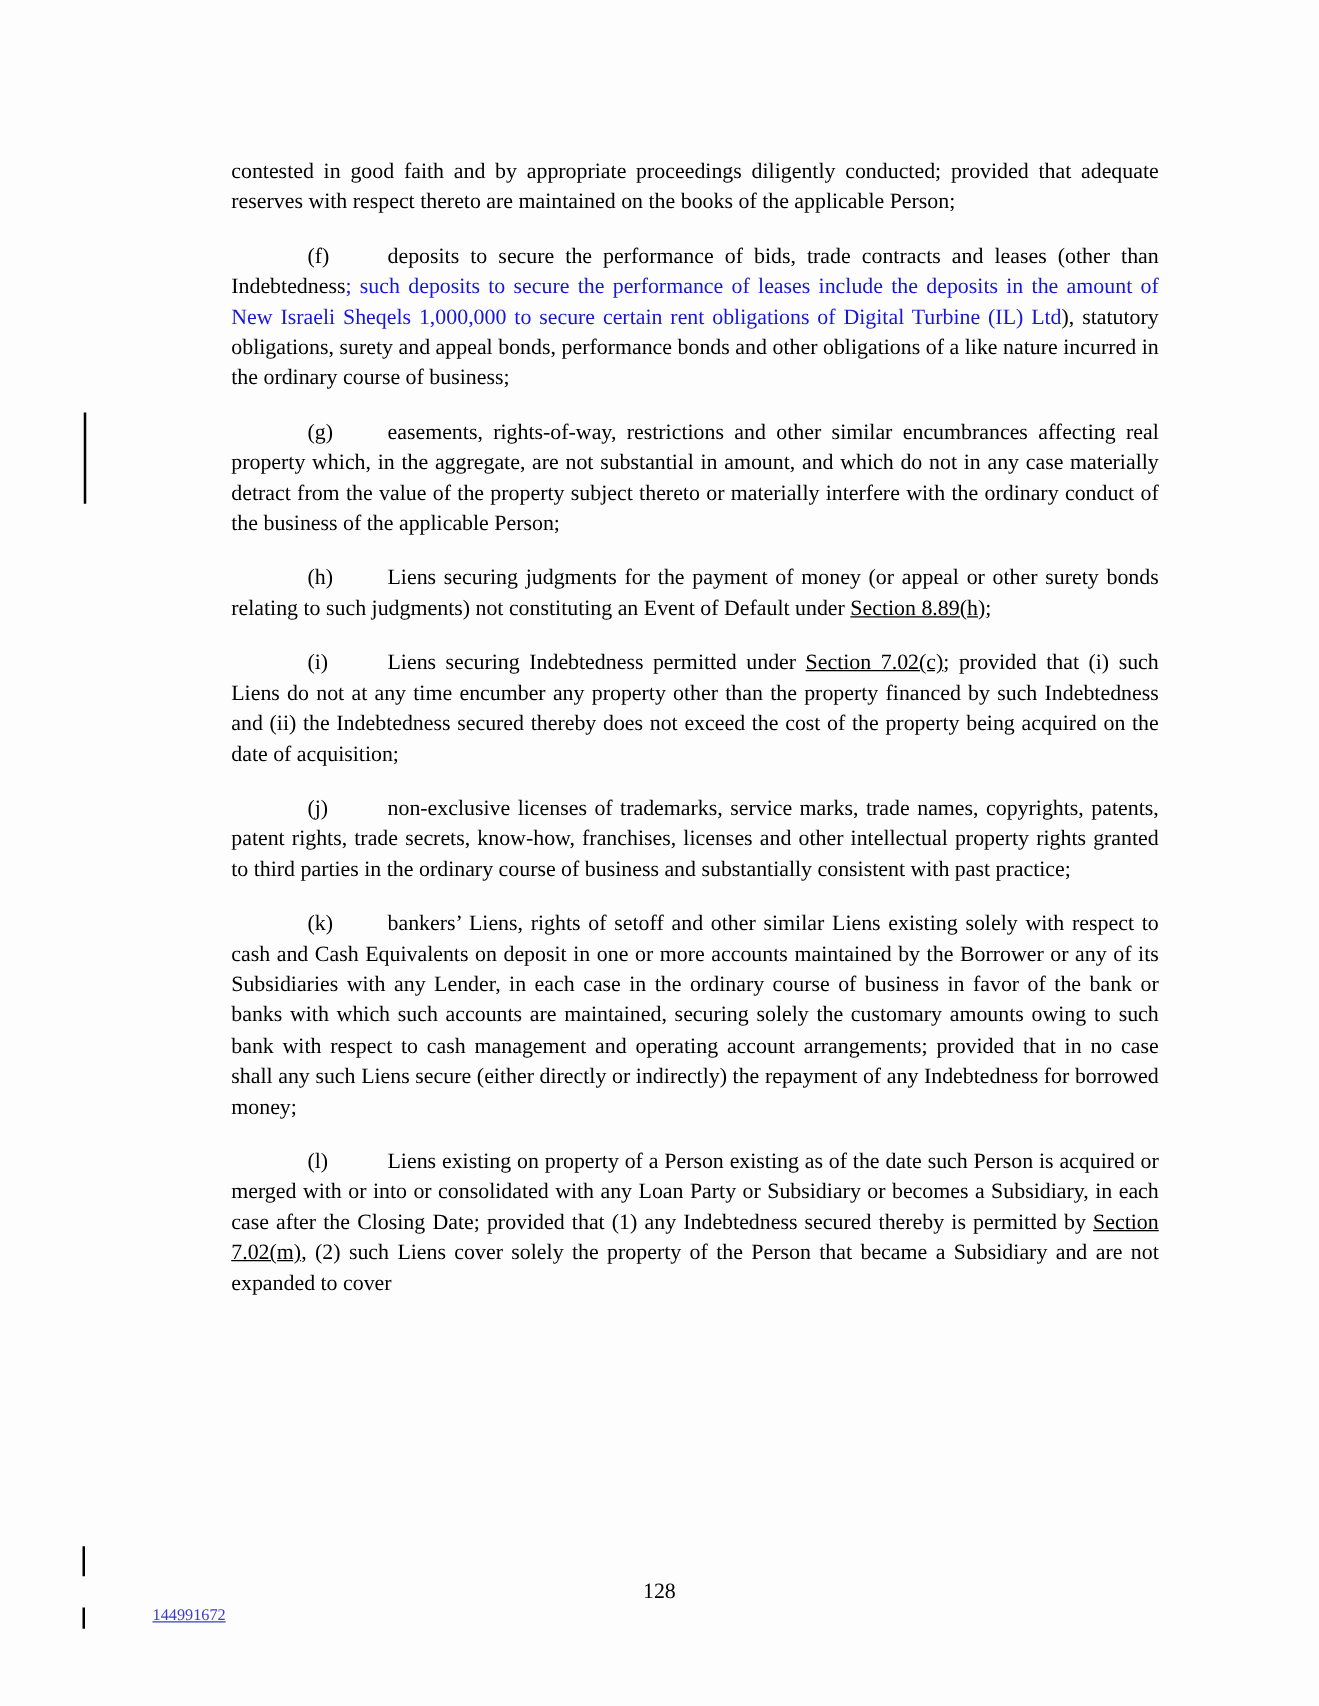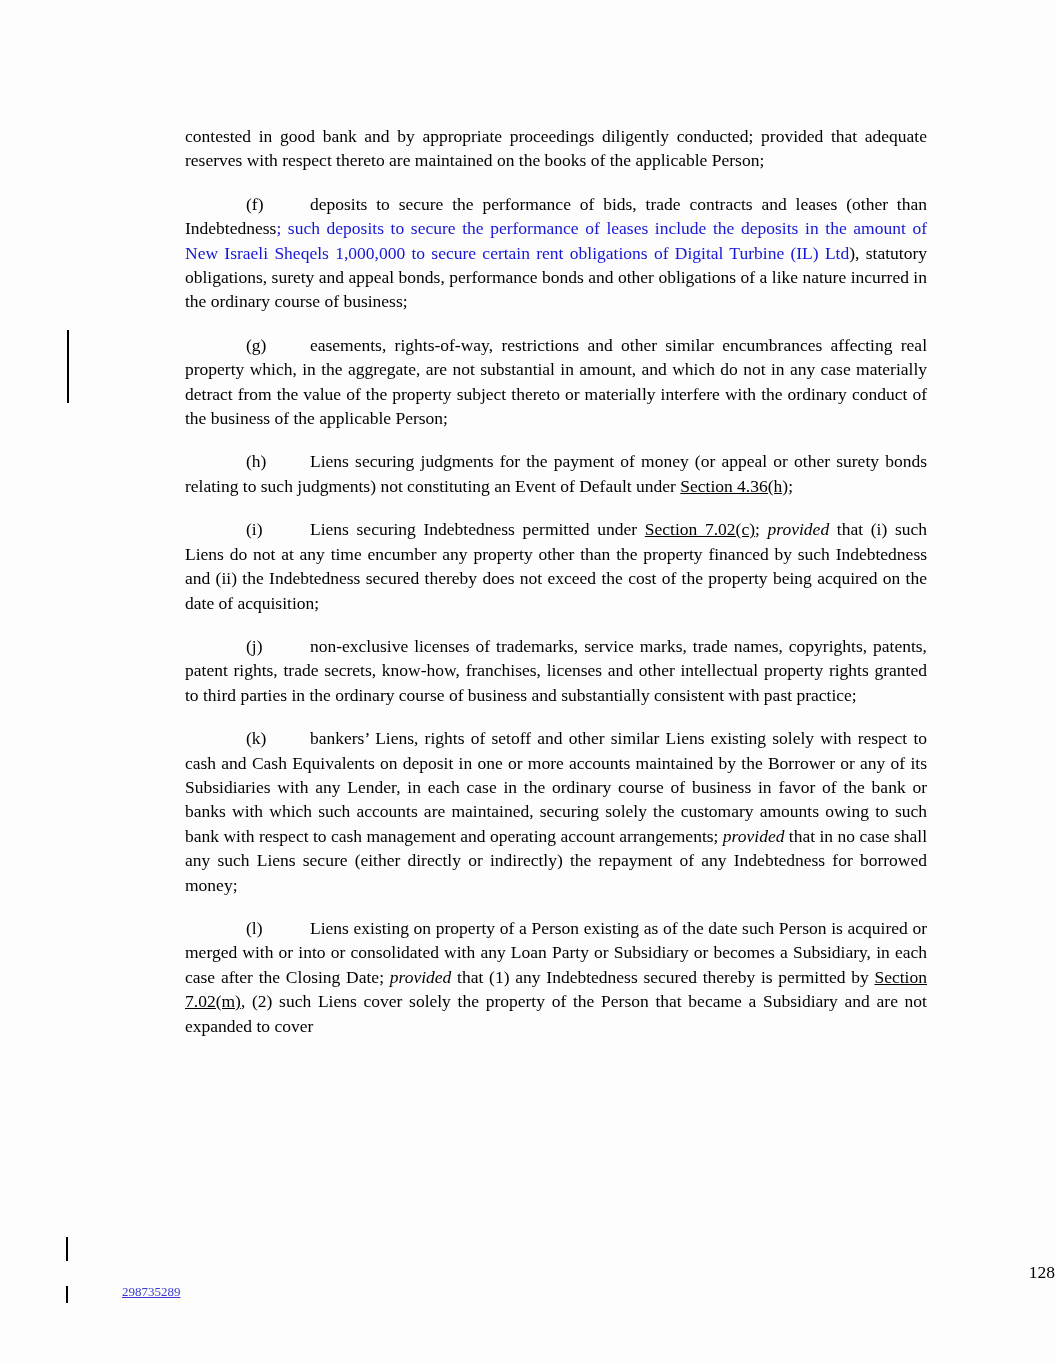--- a/index.html
+++ b/index.html
@@ -28,39 +28,39 @@
     line-height: 24.4px;
     text-align: justify;
     color: #000;
   }
   .letter {
     display: inline-block;
     margin-left: 61px;
     width: 64px;
   }
   .n  { }
-  .i  { font-style: italic; }
+  .i  { }
   .u  { text-decoration: underline; }
   .bu {
     color: var(--insertion-blue, #1616d6);
   }
   .change-bar {
     position: absolute;
     width: 2px;
     background: #000;
   }
   .bar-f  { left: 67px; top: 330px; height: 73px; }
   .bar-b1 { left: 66px; top: 1237px; height: 24px; }
   .bar-b2 { left: 66px; top: 1286px; height: 17px; }
   .page-number {
     position: absolute;
     left: 0;
     right: 0;
     top: 1260px;
-    text-align: right;
+    text-align: center;
     font-size: 17.5px;
     line-height: 24px;
   }
   .doc-id {
     position: absolute;
     left: 122px;
     top: 1284px;
     font-size: 13px;
     line-height: 16px;
     color: var(--link-blue, #3a3ad0);
@@ -71,27 +71,27 @@
 </head>
 <body>
 
 <div class="page">
 
   <div class="change-bar bar-f"></div>
   <div class="change-bar bar-b1"></div>
   <div class="change-bar bar-b2"></div>
 
   <div class="content" id="content">
-      <p><span class="n">contested in good bank and by appropriate proceedings diligently conducted; provided that adequate reserves with respect thereto are maintained on the books of the applicable Person;</span></p>
+      <p><span class="n">contested in good faith and by appropriate proceedings diligently conducted; provided that adequate reserves with respect thereto are maintained on the books of the applicable Person;</span></p>
       <p><span class="letter">(f)</span><span class="n">deposits to secure the performance of bids, trade contracts and leases (other than Indebtedness</span><span class="bu">; such deposits to secure the performance of leases include the deposits in the amount of New Israeli Sheqels 1,000,000 to secure certain rent obligations of Digital Turbine (IL) Ltd</span><span class="n">), statutory obligations, surety and appeal bonds, performance bonds and other obligations of a like nature incurred in the ordinary course of business;</span></p>
       <p><span class="letter">(g)</span><span class="n">easements, rights-of-way, restrictions and other similar encumbrances affecting real property which, in the aggregate, are not substantial in amount, and which do not in any case materially detract from the value of the property subject thereto or materially interfere with the ordinary conduct of the business of the applicable Person;</span></p>
-      <p><span class="letter">(h)</span><span class="n">Liens securing judgments for the payment of money (or appeal or other surety bonds relating to such judgments) not constituting an Event of Default under </span><span class="u">Section 4.36(h)</span><span class="n">;</span></p>
+      <p><span class="letter">(h)</span><span class="n">Liens securing judgments for the payment of money (or appeal or other surety bonds relating to such judgments) not constituting an Event of Default under </span><span class="u">Section 8.89(h)</span><span class="n">;</span></p>
       <p><span class="letter">(i)</span><span class="n">Liens securing Indebtedness permitted under </span><span class="u">Section 7.02(c)</span><span class="n">; </span><span class="i">provided</span><span class="n"> that (i) such Liens do not at any time encumber any property other than the property financed by such Indebtedness and (ii) the Indebtedness secured thereby does not exceed the cost of the property being acquired on the date of acquisition;</span></p>
       <p><span class="letter">(j)</span><span class="n">non-exclusive licenses of trademarks, service marks, trade names, copyrights, patents, patent rights, trade secrets, know-how, franchises, licenses and other intellectual property rights granted to third parties in the ordinary course of business and substantially consistent with past practice;</span></p>
       <p><span class="letter">(k)</span><span class="n">bankers’ Liens, rights of setoff and other similar Liens existing solely with respect to cash and Cash Equivalents on deposit in one or more accounts maintained by the Borrower or any of its Subsidiaries with any Lender, in each case in the ordinary course of business in favor of the bank or banks with which such accounts are maintained, securing solely the customary amounts owing to such bank with respect to cash management and operating account arrangements; </span><span class="i">provided</span><span class="n"> that in no case shall any such Liens secure (either directly or indirectly) the repayment of any Indebtedness for borrowed money;</span></p>
       <p><span class="letter">(l)</span><span class="n">Liens existing on property of a Person existing as of the date such Person is acquired or merged with or into or consolidated with any Loan Party or Subsidiary or becomes a Subsidiary, in each case after the Closing Date; </span><span class="i">provided</span><span class="n"> that (1) any Indebtedness secured thereby is permitted by </span><span class="u">Section 7.02(m)</span><span class="n">, (2) such Liens cover solely the property of the Person that became a Subsidiary and are not expanded to cover</span></p>
     </div>
 
   <div class="page-number">128</div>
 
-  <a class="doc-id">298735289</a>
+  <a class="doc-id">144991672</a>
 
 </div>
 
 </body></html>

